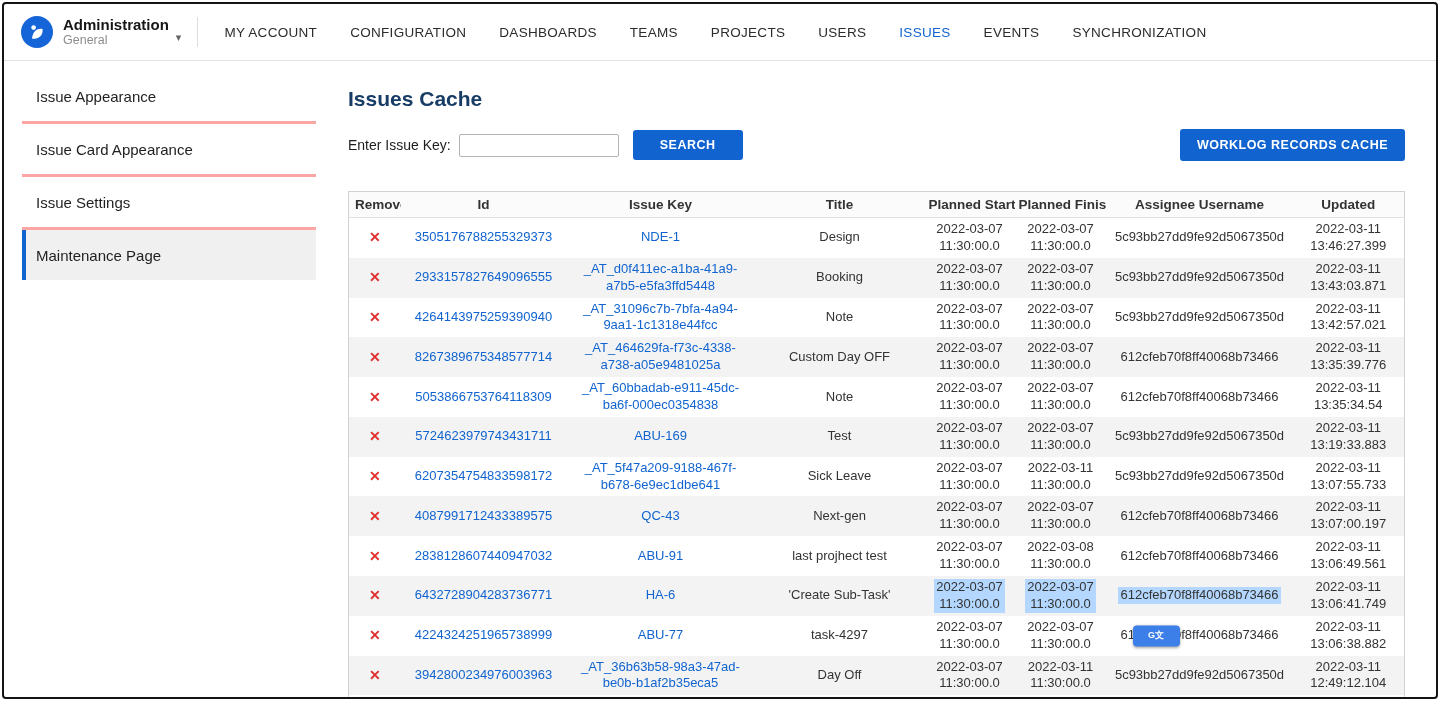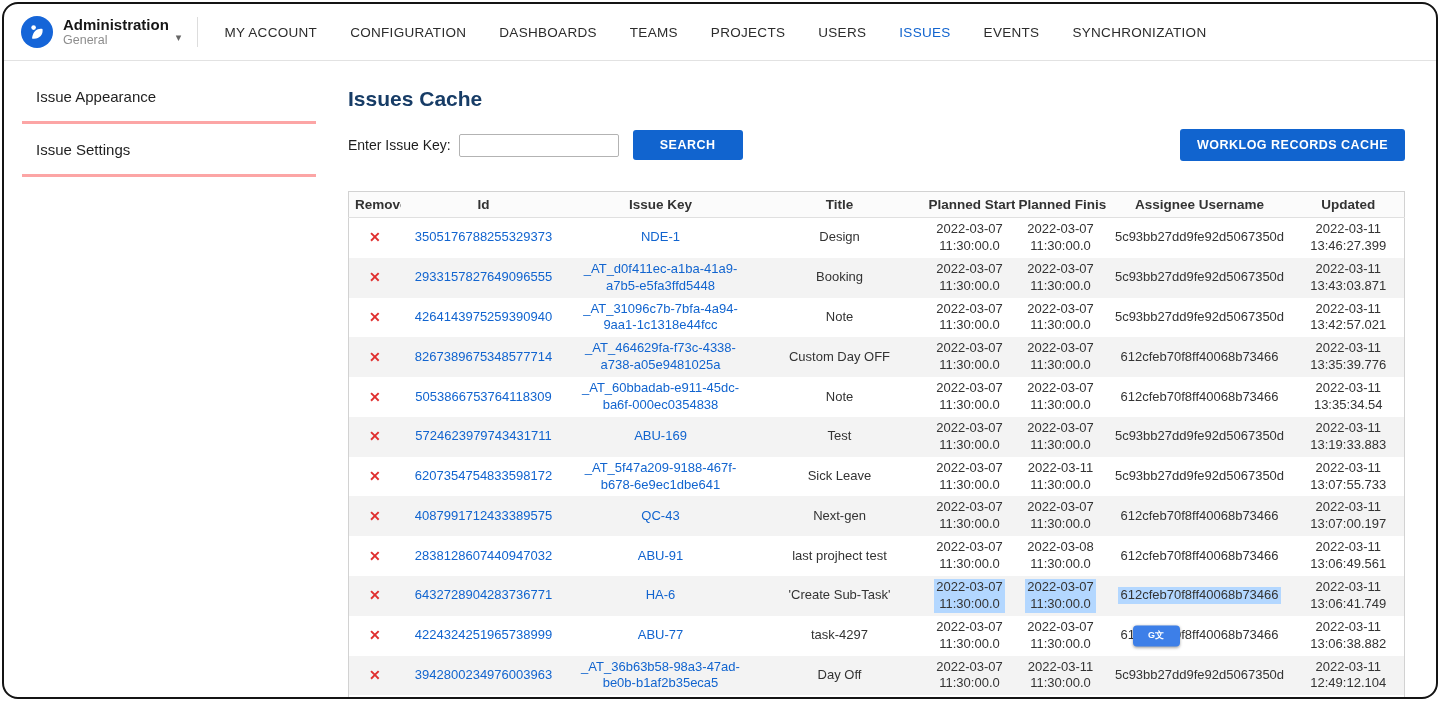--- a/index.html
+++ b/index.html
@@ -1,17 +1,17 @@
 <!DOCTYPE html>
 <html style="--primary: #1164cf; --remove: #e02f2f; --highlight: #b3d7ff;"><head>
 <meta charset="utf-8">
 <style>
   * { box-sizing: border-box; margin: 0; padding: 0; }
   html,body { width:1440px; height:701px; background:#fff; font-family:"Liberation Sans", sans-serif; overflow:hidden; }
-  .frame { position:relative; width:1436px; height:697px; margin:2px auto; border:2px solid #141414; border-radius:16px; background:#fff; overflow:hidden; }
+  .frame { position:relative; width:1436px; height:697px; margin:2px auto; border:2px solid #141414; border-radius:4px; background:#fff; overflow:hidden; }
 
   
   .topbar { display:flex; align-items:center; height:57px; border-bottom:1px solid #e2e2e2; padding-left:16px; }
   .logo { width:34px; height:34px; flex:0 0 auto; }
   .brand { margin-left:9px; line-height:1.15; }
   .brand-title { font-size:15px; font-weight:bold; color:#161616; }
   .brand-sub { font-size:12.5px; color:#8d8d8d; }
   .caret { color:#666; font-size:11px; margin:10px 0 0 7px; cursor:pointer; }
   .vdiv { width:1px; height:30px; background:#ddd; margin:0 14px 0 16px; }
   .nav { display:flex; align-items:flex-end; gap:33px; margin-left:12px; }
@@ -74,21 +74,23 @@
         <div class="nav-item active">ISSUES</div>
         <div class="nav-item">EVENTS</div>
         <div class="nav-item">SYNCHRONIZATION</div>
       </div>
   </div>
 
   <div class="content">
 
     <div class="sidebar">
         <div class="side-item">Issue Appearance</div>
+        <div class="side-item">Issue Card Appearance</div>
         <div class="side-item">Issue Settings</div>
+        <div class="side-item active">Maintenance Page</div>
       </div>
 
     <div class="main">
       <div class="page-title">Issues Cache</div>
 
       <div class="actions-row">
         <span class="search-label">Enter Issue Key:</span>
         <input class="search-input" type="text" value="" style="">
         <button class="btn btn-search">SEARCH</button>
         <button class="btn btn-worklog">WORKLOG RECORDS CACHE</button>

